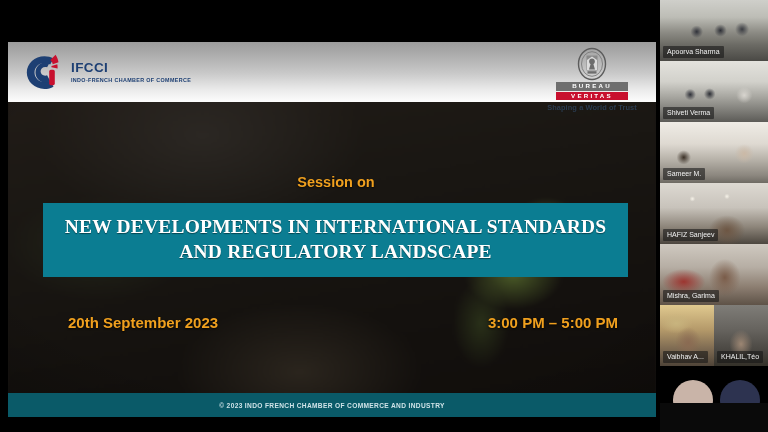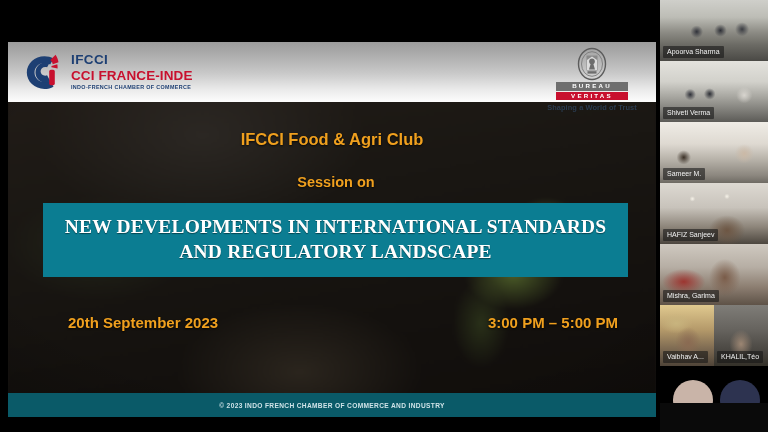--- a/index.html
+++ b/index.html
@@ -296,42 +296,40 @@
         <div class="ifcci-logo">
           <svg class="ifcci-mark" viewBox="0 0 40 38">
             <path d="M20.5 3.2C10.6 3.2 2.8 10.6 2.8 19.6S10.6 36 20.5 36c3.3 0 6.4-.8 9-2.3l-3.3-6.1c-1.7 1-3.6 1.5-5.7 1.5-5.6 0-10-4.2-10-9.5s4.4-9.5 10-9.5c2.1 0 4 .6 5.7 1.5l3.3-6.1c-2.6-1.5-5.7-2.3-9-2.3z" fill="#1d3f73"></path>
             <path d="M21.2 9.6c-5.4 0-9.7 4.5-9.7 10s4.3 10 9.7 10c1.9 0 3.6-.5 5.1-1.4l-3.2-5.9c-.6.3-1.2.4-1.9.4-2.6 0-4.6-1.9-4.6-4.4s2-4.4 4.6-4.4c.7 0 1.3.1 1.9.4l3.2-5.9c-1.5-.9-3.2-1.4-5.1-1.4z" fill="#1d3f73"></path>
             <path d="M31.6 1.8l-5.3 5.3c1.3 1.1 2.2 2.5 2.4 4.1l5.8-1.9c-.4-2.9-1.5-5.4-2.9-7.5z" fill="#c8102e"></path>
             <path d="M27.4 14.3l6.2 1.3c.1-1.5 0-3-.3-4.4l-5.8 1.9c0 .4-.1.8-.1 1.2z" fill="#c8102e"></path>
             <rect x="25.2" y="16.8" width="5.6" height="15.4" rx="1.6" fill="#c8102e"></rect>
           </svg>
           <div class="ifcci-words">
             <div class="ifcci-l1">IFCCI</div>
-            <div class="ifcci-l2">CCI FRANCE-INDE</div>
             <div class="ifcci-l3">INDO-FRENCH CHAMBER OF COMMERCE</div>
           </div>
         </div>
 
         <div class="bv-logo">
           <svg class="bv-seal" viewBox="0 0 34 34">
             <ellipse cx="17" cy="17" rx="13.5" ry="15.5" fill="none" stroke="#5c5c5c" stroke-width="1.4"></ellipse>
             <ellipse cx="17" cy="17" rx="10.5" ry="12.3" fill="none" stroke="#7a7a7a" stroke-width="0.9"></ellipse>
             <rect x="11.5" y="8.5" width="11" height="15" fill="#8a8a8a"></rect>
             <path d="M17 9.5l5 3.5v10h-10v-10z" fill="#dcdcdc"></path>
             <path d="M17 11.5c1.6 0 2.9 1.3 2.9 2.9 0 1.1-.6 2.1-1.5 2.6l1.6 5.4h-6l1.6-5.4c-.9-.5-1.5-1.5-1.5-2.6 0-1.6 1.3-2.9 2.9-2.9z" fill="#6d6d6d"></path>
             <rect x="12.5" y="24.2" width="9" height="2.4" fill="#6d6d6d"></rect>
           </svg>
           <div class="bv-bar grey">BUREAU</div>
           <div class="bv-bar red">VERITAS</div>
           <div class="bv-tag">Shaping a World of Trust</div>
         </div>
 
       </div>
 
-      <div class="club-line">IFCCI Food &amp; Agri Club</div>
       <div class="session-line">Session on</div>
 
       <div class="title-banner">
         <div class="tline">NEW DEVELOPMENTS IN INTERNATIONAL STANDARDS</div>
         <div class="tline">AND REGULATORY LANDSCAPE</div>
       </div>
 
       <div class="date-row">
         <span>20th September 2023</span>
         <span>3:00 PM – 5:00 PM</span>

